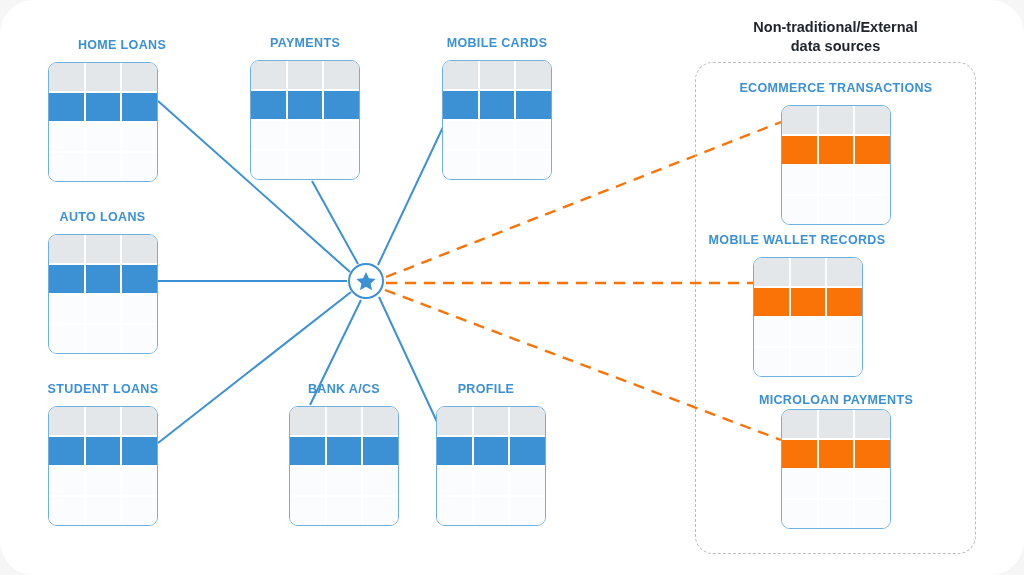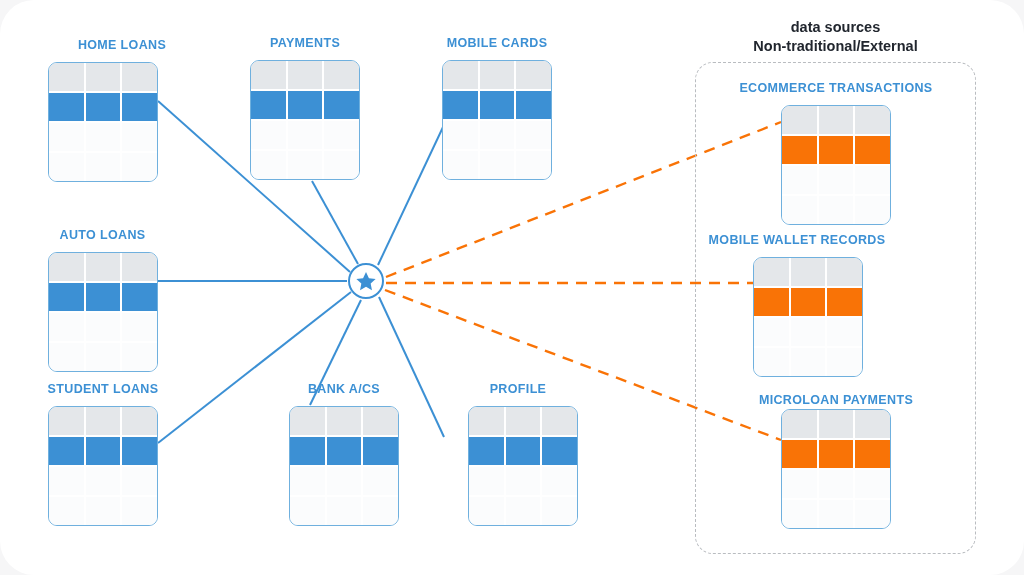--- a/index.html
+++ b/index.html
@@ -119,22 +119,22 @@
     <g id="dashed-connectors">
         <line x1="386" y1="277" x2="781" y2="122" stroke="#f97306" stroke-width="2.4" stroke-dasharray="11 8" stroke-linecap="butt"></line>
         <line x1="386" y1="283" x2="781" y2="283" stroke="#f97306" stroke-width="2.4" stroke-dasharray="11 8" stroke-linecap="butt"></line>
         <line x1="385" y1="290" x2="781" y2="440" stroke="#f97306" stroke-width="2.4" stroke-dasharray="11 8" stroke-linecap="butt"></line>
       </g>
   </svg>
 
   <div id="external-box"></div>
 
   <div id="external-title">
+    <div>Non-traditional/External</div>
     <div>data sources</div>
-    <div>Non-traditional/External</div>
   </div>
 
   <div id="nodes-layer">
       <div class="node" style="left: 48px; top: 38px; width: 110px; height: 144px; padding-left: 38px;">
         <div class="node-label" style="top: 0px;">HOME LOANS</div>
         <div class="grid-table" style="left: 0px; top: 24px; width: 110px; height: 120px;">
           <div class="cell r0"></div>
           <div class="cell r0"></div>
           <div class="cell r0"></div>
           <div class="cell hl-blue"></div>
@@ -175,21 +175,21 @@
           <div class="cell hl-blue"></div>
           <div class="cell hl-blue"></div>
           <div class="cell"></div>
           <div class="cell"></div>
           <div class="cell"></div>
           <div class="cell"></div>
           <div class="cell"></div>
           <div class="cell"></div>
         </div>
       </div>
-      <div class="node" style="left: 48px; top: 210px; width: 109px; height: 144px; margin-top: 18px;">
+      <div class="node" style="left: 48px; top: 210px; width: 109px; height: 144px;">
         <div class="node-label" style="top: 0px;">AUTO LOANS</div>
         <div class="grid-table" style="left: 0px; top: 24px; width: 110px; height: 120px;">
           <div class="cell r0"></div>
           <div class="cell r0"></div>
           <div class="cell r0"></div>
           <div class="cell hl-blue"></div>
           <div class="cell hl-blue"></div>
           <div class="cell hl-blue"></div>
           <div class="cell"></div>
           <div class="cell"></div>
@@ -226,21 +226,21 @@
           <div class="cell hl-blue"></div>
           <div class="cell hl-blue"></div>
           <div class="cell"></div>
           <div class="cell"></div>
           <div class="cell"></div>
           <div class="cell"></div>
           <div class="cell"></div>
           <div class="cell"></div>
         </div>
       </div>
-      <div class="node" style="left: 468px; top: 382px; width: 100px; height: 144px;">
+      <div class="node" style="left: 436px; top: 382px; width: 100px; height: 144px;">
         <div class="node-label" style="top: 0px;">PROFILE</div>
         <div class="grid-table" style="left: 0px; top: 24px; width: 110px; height: 120px;">
           <div class="cell r0"></div>
           <div class="cell r0"></div>
           <div class="cell r0"></div>
           <div class="cell hl-blue"></div>
           <div class="cell hl-blue"></div>
           <div class="cell hl-blue"></div>
           <div class="cell"></div>
           <div class="cell"></div>

